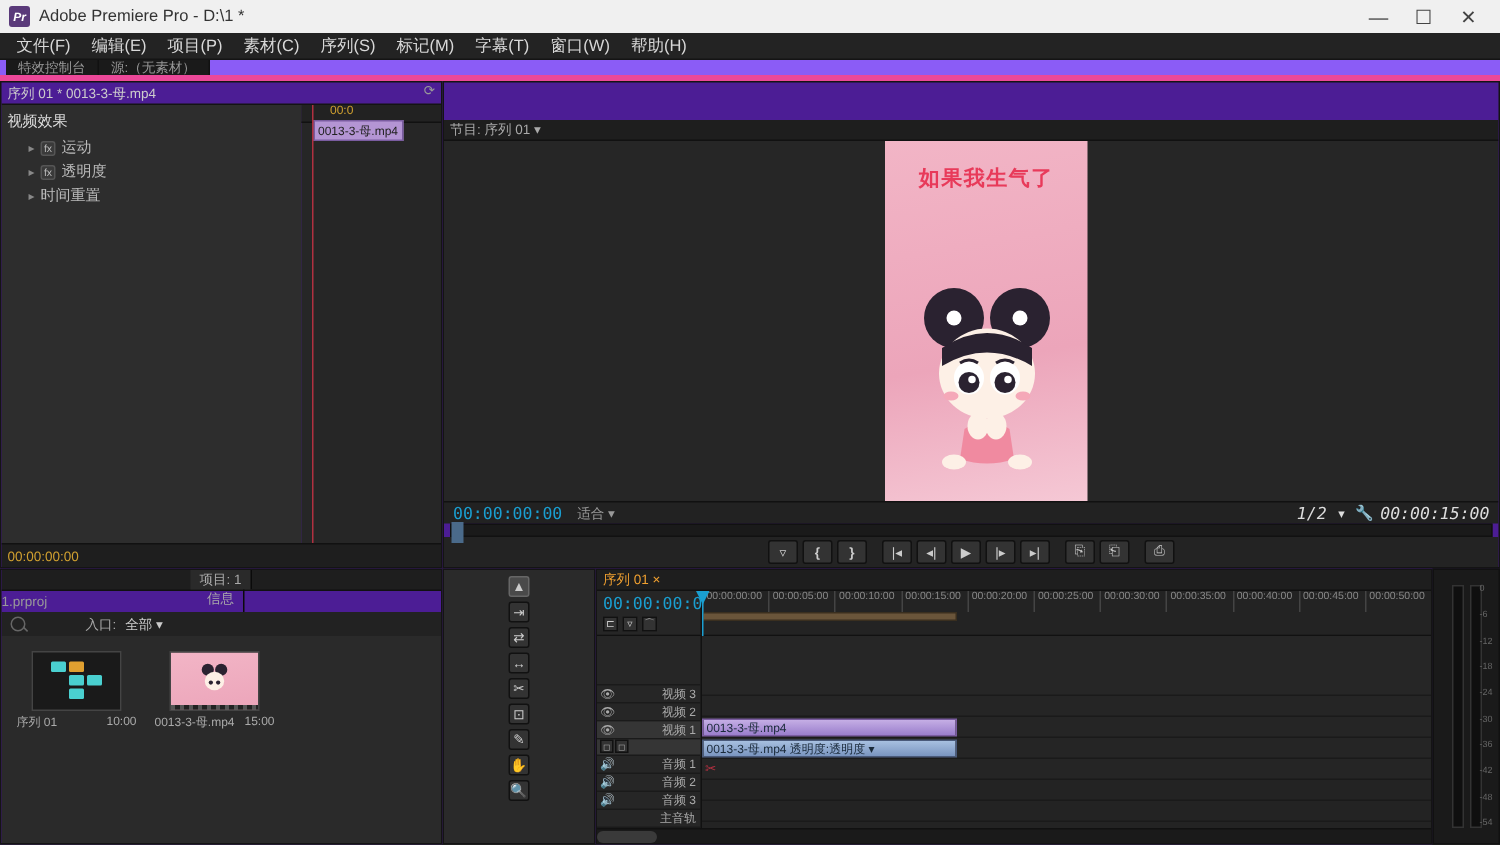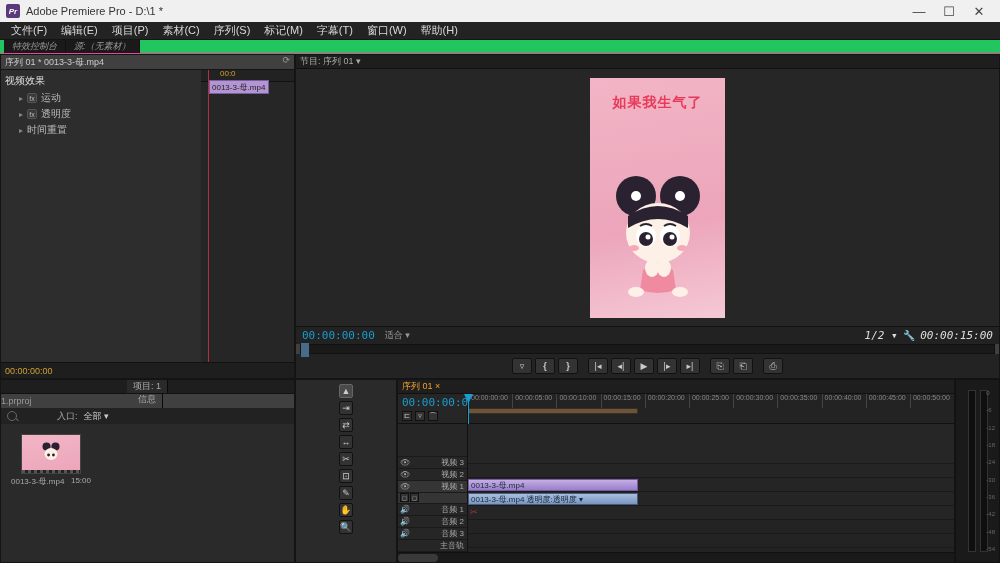--- a/index.html
+++ b/index.html
@@ -9,29 +9,29 @@
 .titlebar { height: 22px; background: #f0f0f0; color: #333; display: flex; align-items: center; padding: 0 6px; font-size: 11px; }
 .titlebar .pr-icon { width: 14px; height: 14px; background: #5a3a7a; color: #fff; font-size: 8px; font-weight: bold; display: inline-flex; align-items: center; justify-content: center; margin-right: 6px; border-radius: 2px; font-style: italic; }
 .titlebar .spacer { flex: 1; }
 .titlebar .winbtn { width: 30px; height: 20px; display: inline-flex; align-items: center; justify-content: center; color: #444; font-size: 13px; }
 
 
 .menubar { height: 18px; background: #232323; color: #d8d8d8; display: flex; align-items: center; padding: 0 4px; font-size: 11px; border-bottom: 1px solid #141414; }
 .menubar .mi { padding: 0 7px; cursor: pointer; }
 
 
-.wstabs { height: 14px; background: #22c55e; display: flex; align-items: center; padding-left: 4px; font-size: 9px; color: #999; border-bottom: 1px solid #ec4899; font-style: italic; }
+.wstabs { height: 14px; background: #8b5cf6; display: flex; align-items: center; padding-left: 4px; font-size: 9px; color: #999; border-bottom: 4px solid #ec4899; }
 .wstabs .tab { padding: 0 8px; height: 100%; display: inline-flex; align-items: center; background: #1a1a1a; border-right: 1px solid #111; }
 
 
 .body { height: 509px; display: grid; grid-template-columns: 295px 102px 558px 45px; grid-template-rows: 325px 184px; }
 
 
-.panel { background: #404040; border: 1px solid #141414; position: relative; overflow: hidden; }
-.panel-header { height: 14px; background: #1e1e1e; color: #aaa; font-size: 9px; display: flex; align-items: center; padding: 0 4px; border-bottom: 1px solid #111; }
+.panel { background: #4c1d95; border: 1px solid #141414; position: relative; overflow: hidden; }
+.panel-header { height: 14px; background: #1e1e1e; color: #aaa; font-size: 9px; display: flex; align-items: center; padding: 0 4px; border-bottom: 1px solid #111; margin-top: 25px; }
 .panel-tab-hl { color: #f0a030; }
 
 
 .effect-controls { grid-column: 1; grid-row: 1; display: flex; flex-direction: column; }
 .ec-clipname { height: 15px; font-size: 9px; color: #ccc; padding: 1px 4px; display: flex; justify-content: space-between; border-bottom: 1px solid #141414; }
 .ec-body { flex: 1; display: flex; position: relative; justify-content: space-between; }
 .ec-left { width: 200px; background: #2d2d2d; padding: 4px; font-size: 10px; }
 .ec-left .hdr { color: #ddd; margin-bottom: 2px; }
 .ec-left .item { color: #bbb; padding: 1px 0 1px 14px; font-size: 10px; }
 .ec-left .item::before { content: "▸"; margin-right: 4px; font-size: 8px; color: #888; }
@@ -258,20 +258,35 @@
     <div class="proj-meta">
         <span>1.prproj</span>
       </div>
     <div class="proj-filter">
       <span class="find"></span>
       <span class="lbl">入口:</span>
       <span class="dd"><span>全部</span> ▾</span>
     </div>
     <div class="proj-items">
       <div class="proj-item">
+        <div class="proj-thumb seq">
+          <div class="seq-icon">
+            <span class="b o" style="left:12px;top:0"></span>
+            <span class="b" style="left:0;top:9"></span>
+              <span class="b" style="left:12px;top:9px"></span>
+              <span class="b" style="left:24px;top:9px"></span>
+            <span class="b" style="left:12px;top:18px"></span>
+          </div>
+        </div>
+        <div class="proj-labelrow">
+            <span>序列 01</span>
+            <span>10:00</span>
+          </div>
+      </div>
+      <div class="proj-item">
         <div class="proj-thumb vid">
           <svg class="mini-char" width="100" height="100" viewBox="0 0 100 130">
               <ellipse cx="28" cy="28" rx="20" ry="20" fill="#2a2230"></ellipse>
               <ellipse cx="72" cy="28" rx="20" ry="20" fill="#2a2230"></ellipse>
               <ellipse cx="50" cy="65" rx="32" ry="30" fill="#fdf0e6"></ellipse>
               <circle cx="38" cy="70" r="7" fill="#2a2230"></circle>
               <circle cx="62" cy="70" r="7" fill="#2a2230"></circle>
             </svg>
           <div class="proj-frames"></div>
         </div>

